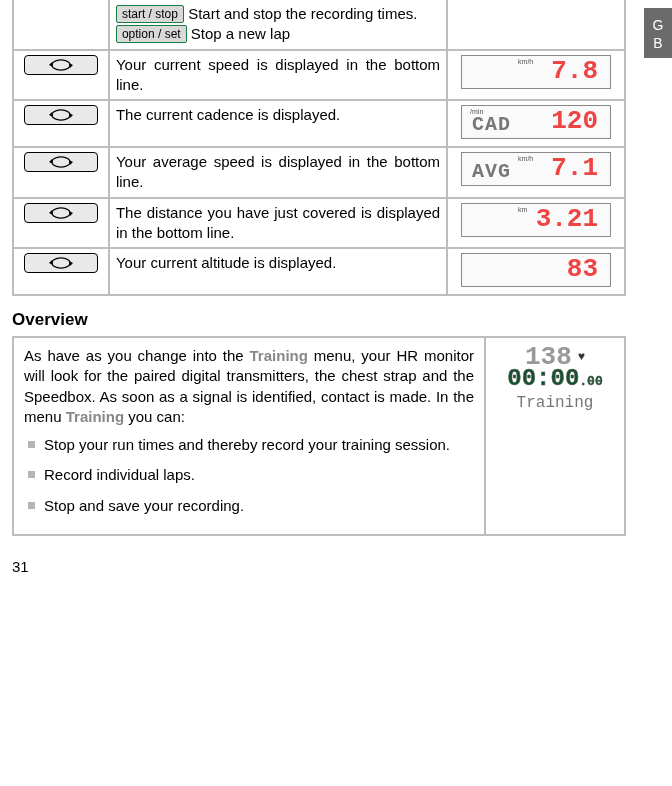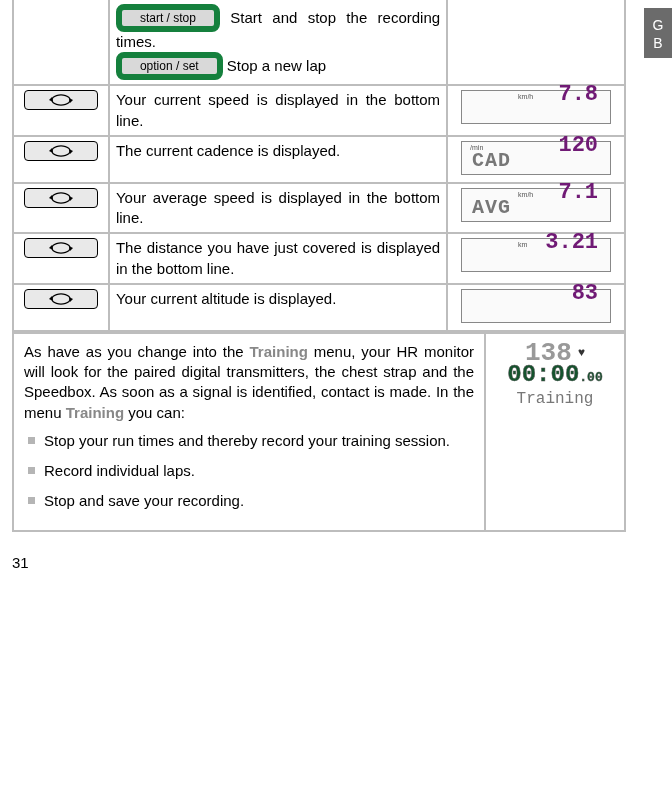--- a/index.html
+++ b/index.html
@@ -42,25 +42,25 @@
     vertical-align: top;
     padding: 4px 6px;
   }
   table.grid tr.toprow td { border-top: none; }
   td.col-btn { width: 96px; text-align: center; vertical-align: middle; padding: 6px 4px; }
   td.col-desc { width: 340px; text-align: justify; line-height: 1.35; padding: 4px 8px; }
   td.col-img  { width: 178px; background: #e4e4e4; text-align: center; vertical-align: middle; padding: 6px 4px; }
 
   .key {
     display: inline-block;
-    border: 6px solid #15803d;
+    border: 1px solid #15803d;
     background: #d9d9d9;
     font-size: 12px;
-    padding: 1px 18px;
-    border-radius: 8px;
+    padding: 1px 5px;
+    border-radius: 2px;
     line-height: 14px;
     vertical-align: 1px;
   }
   .cycle-btn {
     display: inline-block;
     width: 74px;
     height: 20px;
     border: 1px solid #000;
     border-radius: 4px;
     background: #e9e9e9;
@@ -90,25 +90,25 @@
     left: 10px; bottom: 2px;
     font-family: "Courier New", monospace;
     font-size: 20px;
     letter-spacing: 1px;
     color: #777;
     font-weight: bold;
     text-align: center;
   }
   .lcd .value {
     position: absolute;
-    right: 12px; bottom: 16px;
-    font-family: "Courier New", monospace;
-    font-size: 22px;
+    right: 12px; bottom: 2px;
+    font-family: "Courier New", monospace;
+    font-size: 26px;
     letter-spacing: 0;
-    color: #701a75;
+    color: #ef4444;
     font-weight: bold;
   }
 
   .section-head {
     margin-top: 18px;
     background: #d9d9d9;
     font-size: 16px;
     padding: 2px 4px;
     width: 614px;
   }
@@ -259,20 +259,21 @@
         <span class="lcd">
           <span class="value">83</span>
         </span>
       </td>
     </tr>
 
   </tbody>
     </table>
 
 
+  <h3 class="sub">Overview</h3>
 
   <table class="overview">
     <tbody>
         <tr>
       <td class="ov-text">
         <span>As have as you change into the </span><span class="menu-word">Training</span><span> menu, your HR monitor will look for the paired digital transmitters, the chest strap and the Speedbox. As soon as a signal is identified, contact is made. In the menu </span><span class="menu-word">Training</span><span> you can:</span>
         <ul class="blist">
           <li>Stop your run times and thereby record your training session.</li>
           <li>Record individual laps.</li>
           <li>Stop and save your recording.</li>

